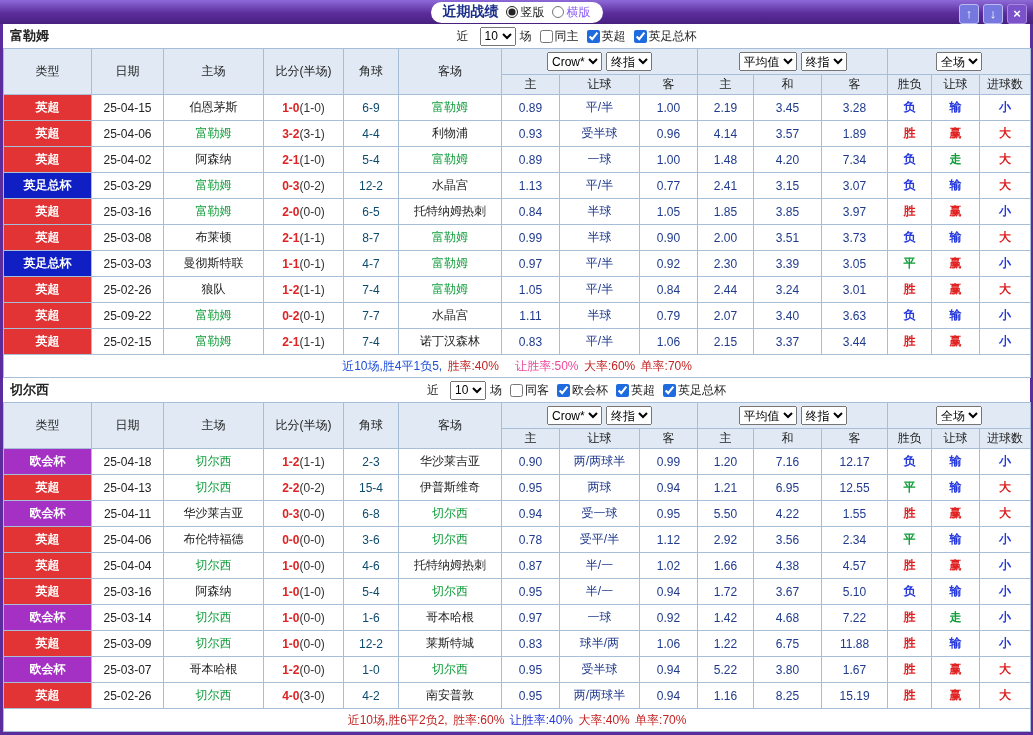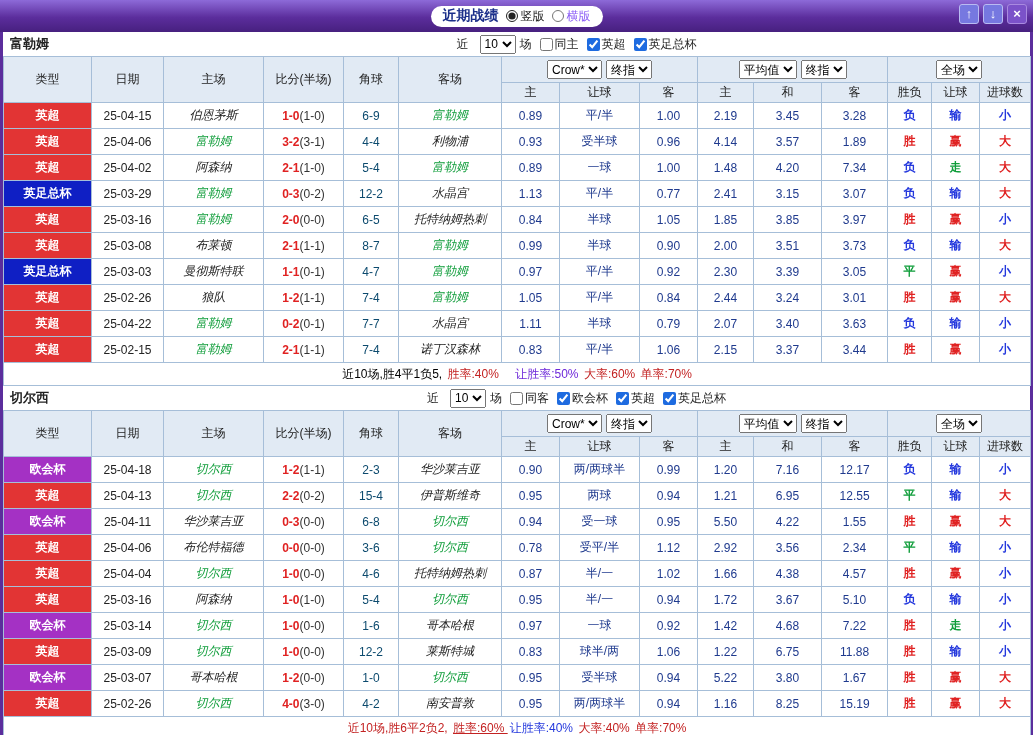--- a/index.html
+++ b/index.html
@@ -5,21 +5,21 @@
   * { box-sizing: border-box; }
   html,body { margin:0; padding:0; background:#fff; }
   body {
     width:1033px;
     font-family:"Liberation Sans","DejaVu Sans",sans-serif;
     font-size:12px; color:#222;
   }
   .page { width:1033px; }
   
   .titlebar {
-    height:32px;
+    height:24px;
     background:linear-gradient(180deg,#8d6ad8 0%,#5b2d9c 55%,#47207f 100%);
     display:flex; align-items:center; justify-content:center;
     position:relative;
   }
   .title-pill {
     background:#fff; border-radius:11px; height:21px;
     display:flex; align-items:center; gap:7px; padding:0 12px;
   }
   .title { color:#1b2f8a; font-weight:bold; font-size:14px; }
   .radio-opt { display:flex; align-items:center; gap:3px; cursor:pointer; font-size:12px; }
@@ -48,21 +48,21 @@
     border:1px solid #a6bed8; text-align:center; padding:0;
     overflow:hidden; white-space:nowrap;
   }
   thead th { background:#e1eaf4; font-weight:normal; color:#222; }
   tr.hrow1 th { height:26px; }
   tr.hrow2 th { height:20px; }
   th.sel-cell select { height:19px; font-size:12px; font-family:inherit; margin:0 2px; }
   tbody td { height:26px; background:#fff; }
   td.league { color:#fff; font-weight:bold; }
   td.date { color:#222; }
-  td.team { color:#222;font-style:italic; }
+  td.team { color:#222; }
   td.team.hl { color:#0f9d3a; }
   td.score .score-main { color:#e02222; font-weight:bold; }
   td.score .score-half { color:#333; }
   td.corners { color:#0c4a6e; }
   td.odds { color:#1f3a8e; }
   td.res { font-weight:bold; }
   tfoot td.summary { height:23px; background:#fff; font-size:12px; }
   tfoot td.summary span { margin:0 1px; }
 </style>
 </head>
@@ -283,21 +283,21 @@
               <td class="odds">0.84</td>
               <td class="odds">2.44</td>
               <td class="odds">3.24</td>
               <td class="odds">3.01</td>
               <td class="res" style="color: rgb(224, 34, 34);">胜</td>
               <td class="res" style="color: rgb(224, 34, 34);">赢</td>
               <td class="res" style="color: rgb(224, 34, 34);">大</td>
             </tr>
             <tr class="data-row">
               <td class="league" style="background: rgb(226, 52, 52);">英超</td>
-              <td class="date">25-04-22</td>
+              <td class="date">25-09-22</td>
               <td class="team hl">富勒姆</td>
               <td class="score"><span class="score-main">0-2</span><span class="score-half">(0-1)</span></td>
               <td class="corners">7-7</td>
               <td class="team">水晶宫</td>
               <td class="odds">1.11</td>
               <td class="odds">半球</td>
               <td class="odds">0.79</td>
               <td class="odds">2.07</td>
               <td class="odds">3.40</td>
               <td class="odds">3.63</td>
@@ -318,21 +318,21 @@
               <td class="odds">2.15</td>
               <td class="odds">3.37</td>
               <td class="odds">3.44</td>
               <td class="res" style="color: rgb(224, 34, 34);">胜</td>
               <td class="res" style="color: rgb(224, 34, 34);">赢</td>
               <td class="res" style="color: rgb(36, 56, 221);">小</td>
             </tr>
           </tbody>
           <tfoot>
             <tr>
-              <td class="summary" colspan="15"><span style="color: #000000;">近10场,胜4平1负5, </span><span style="color: rgb(195, 34, 34);">胜率:40% </span><span style="color: #6d28d9; margin-left: 12px;">让胜率:50% </span><span style="color: rgb(195, 34, 34);">大率:60% </span><span style="color: rgb(195, 34, 34);">单率:70%</span></td>
+              <td class="summary" colspan="15"><span style="color: #1d4ed8;">近10场,胜4平1负5, </span><span style="color: rgb(195, 34, 34);">胜率:40% </span><span style="color: #ec4899; margin-left: 12px;">让胜率:50% </span><span style="color: rgb(195, 34, 34);">大率:60% </span><span style="color: rgb(195, 34, 34);">单率:70%</span></td>
             </tr>
           </tfoot>
         </table>
       </div>
       <div class="section">
         <div class="filter-row">
           <span class="team-name">切尔西</span>
           <div class="filter-controls">
             <span>近</span>
             <select class="hdr-select"><option>10</option></select>
@@ -564,19 +564,19 @@
               <td class="odds">1.16</td>
               <td class="odds">8.25</td>
               <td class="odds">15.19</td>
               <td class="res" style="color: rgb(224, 34, 34);">胜</td>
               <td class="res" style="color: rgb(224, 34, 34);">赢</td>
               <td class="res" style="color: rgb(224, 34, 34);">大</td>
             </tr>
           </tbody>
           <tfoot>
             <tr>
-              <td class="summary" colspan="15"><span style="color: rgb(195, 34, 34);">近10场,胜6平2负2, </span><span style="color: rgb(195, 34, 34); text-decoration: underline;">胜率:60% </span><span style="color: rgb(36, 56, 221);">让胜率:40% </span><span style="color: rgb(195, 34, 34);">大率:40% </span><span style="color: rgb(195, 34, 34);">单率:70%</span></td>
+              <td class="summary" colspan="15"><span style="color: rgb(195, 34, 34);">近10场,胜6平2负2, </span><span style="color: rgb(195, 34, 34);">胜率:60% </span><span style="color: rgb(36, 56, 221);">让胜率:40% </span><span style="color: rgb(195, 34, 34);">大率:40% </span><span style="color: rgb(195, 34, 34);">单率:70%</span></td>
             </tr>
           </tfoot>
         </table>
       </div>
     </div>
 </div>
 
 </body></html>

